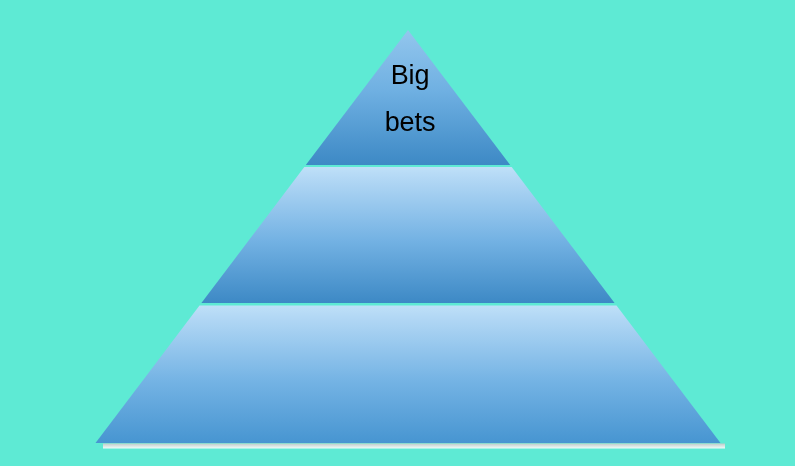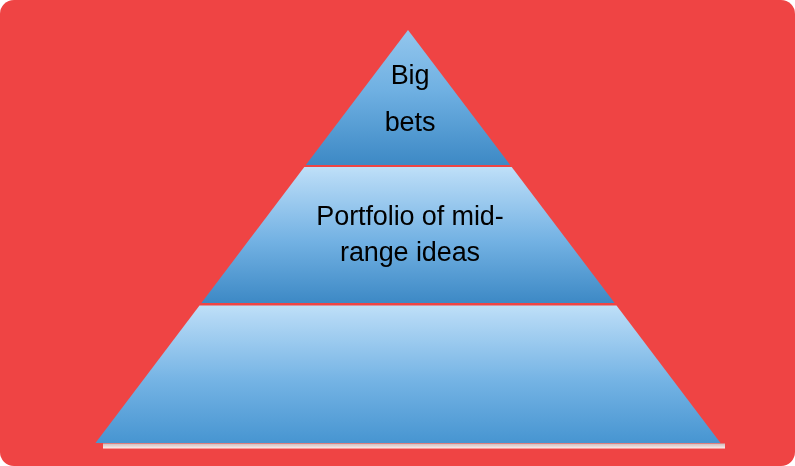--- a/index.html
+++ b/index.html
@@ -11,22 +11,21 @@
   body {
     width: 795px;
     height: 466px;
     font-family: "Liberation Sans", sans-serif;
     overflow: hidden;
   }
   #canvas {
     position: relative;
     width: 795px;
     height: 466px;
-    background: #ef4444;
-    border-radius: 14px;
+    background: #5eead4;
   }
   #pyramid-svg {
     position: absolute;
     left: 0;
     top: 0;
     width: 795px;
     height: 466px;
     display: block;
   }
   .tier-label {
@@ -100,17 +99,15 @@
     <polygon points="408,30 510.2,165 305.8,165" fill="url(#grad-tier-1)"></polygon>
 
     <polygon points="304.3,167 511.7,167 614.6,303 201.4,303" fill="url(#grad-tier-2)"></polygon>
 
     <polygon points="199.5,305.5 616.5,305.5 720.5,443 95.5,443" fill="url(#grad-tier-3)"></polygon>
   </svg>
 
   <div class="tier-label" id="tier-label-1">Big
 bets</div>
 
-  <div class="tier-label" id="tier-label-2">Portfolio of mid-
-range ideas</div>
 
 
 </div>
 
 </body></html>

